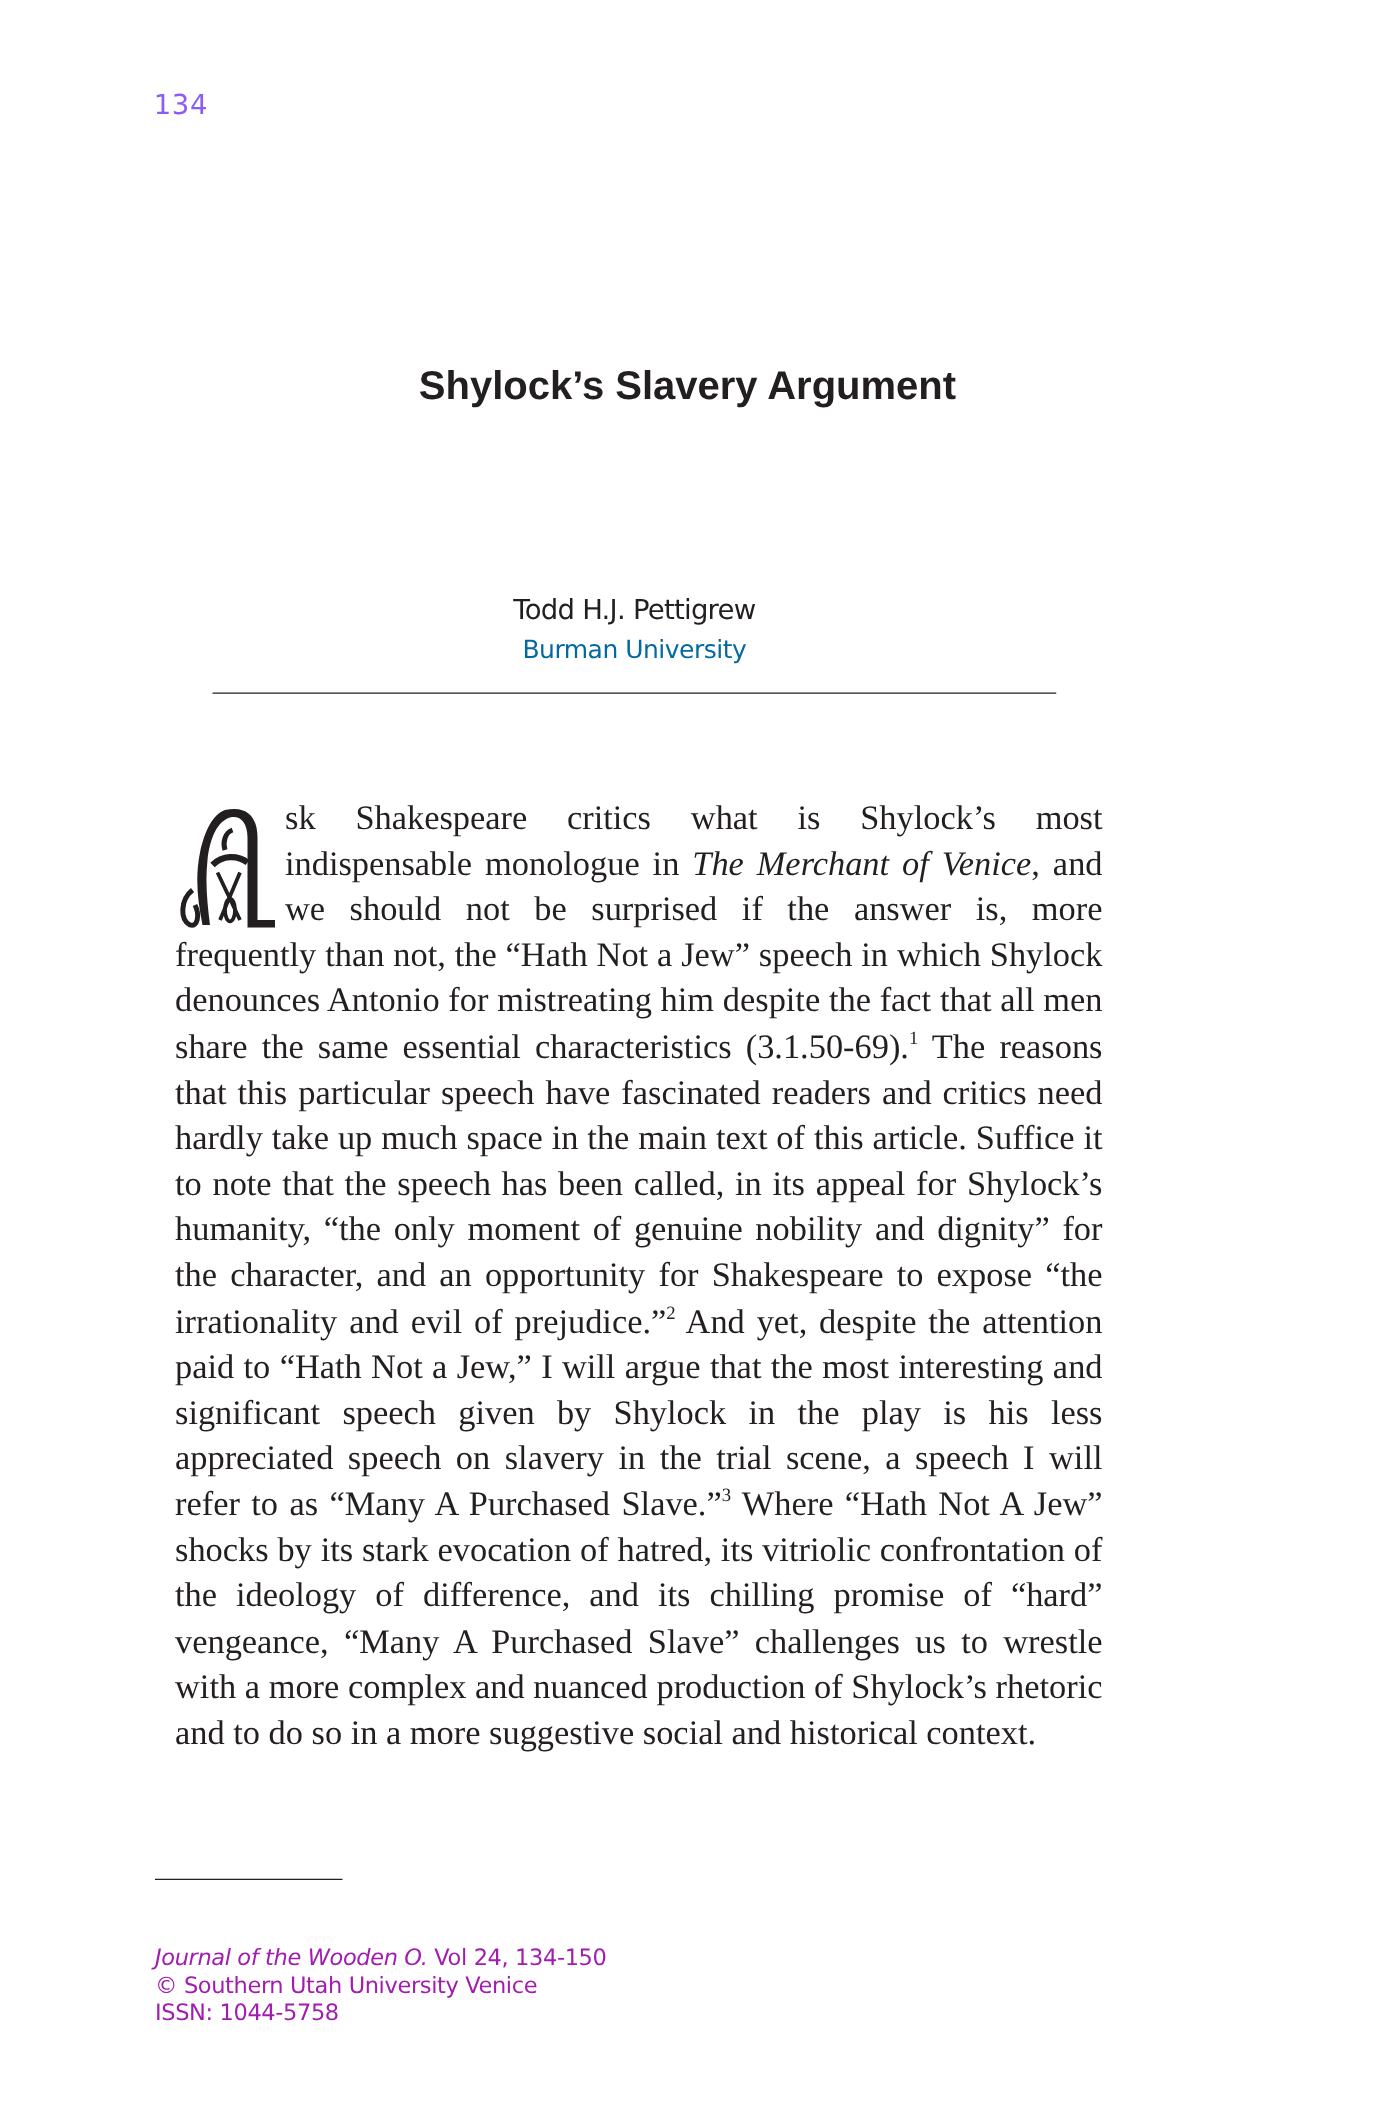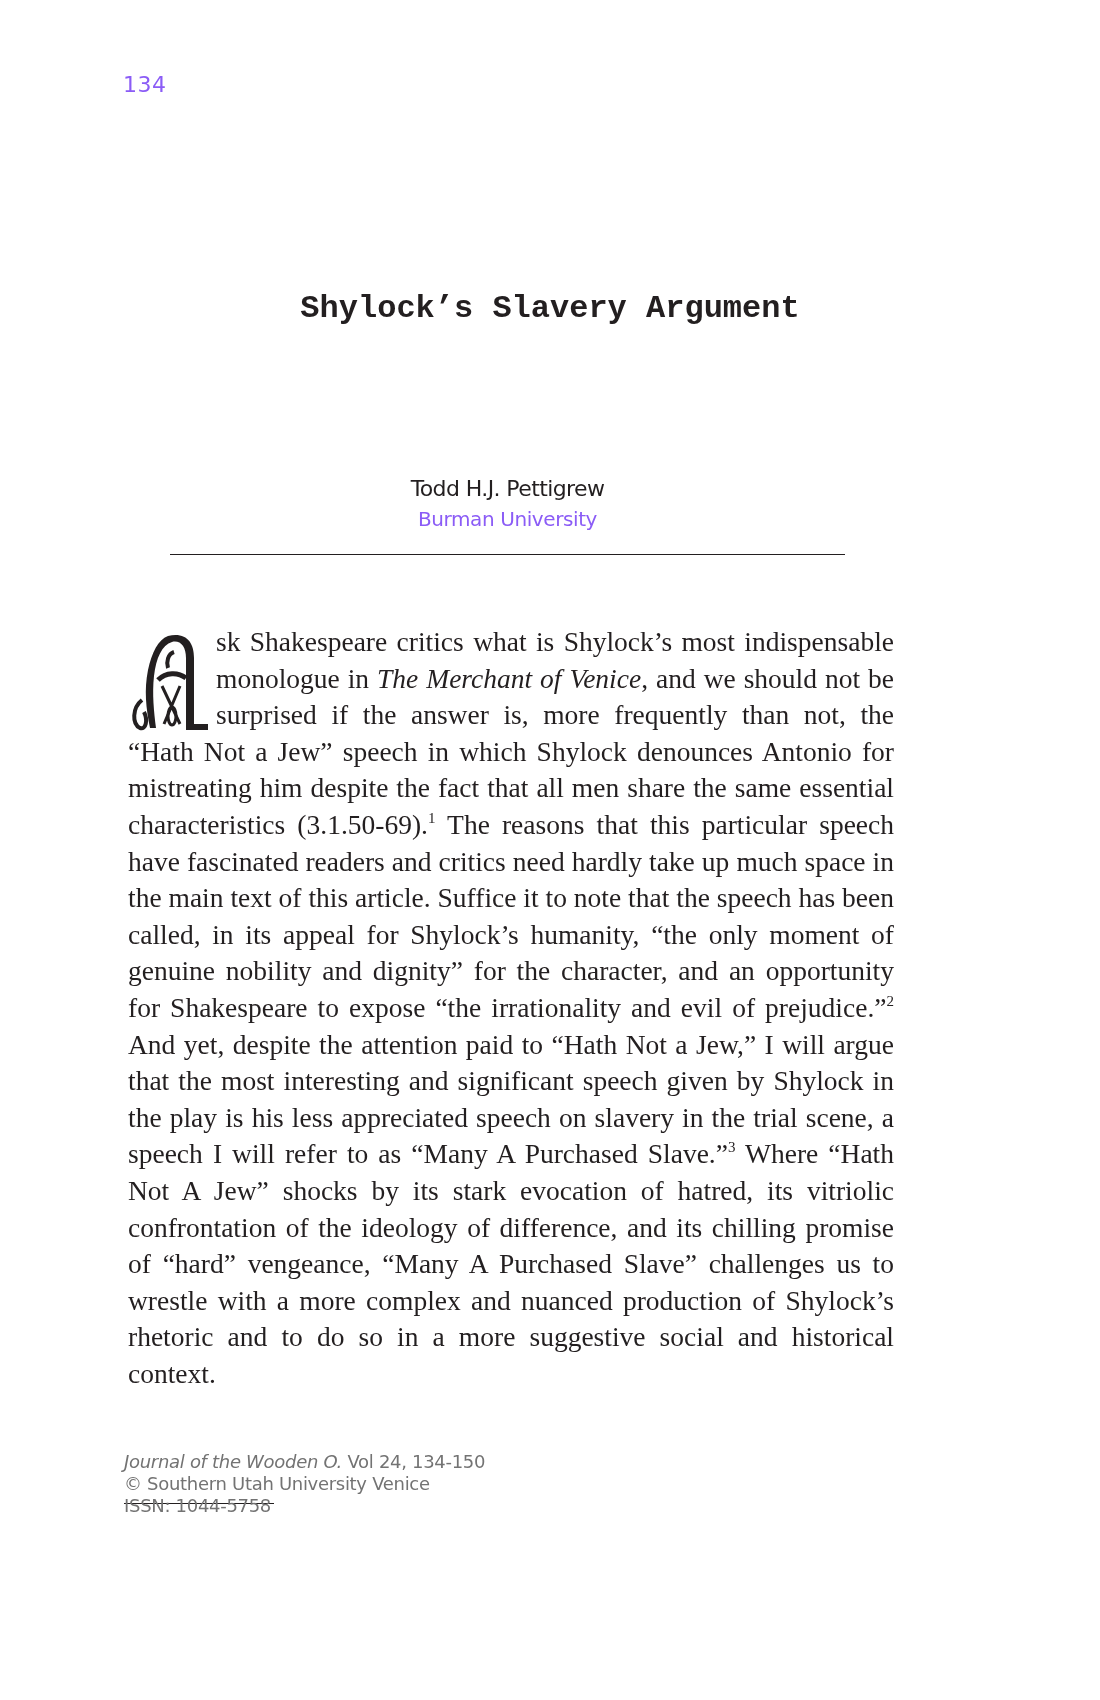--- a/index.html
+++ b/index.html
@@ -4,50 +4,50 @@
   <style>
     html, body { margin: 0; padding: 0; background: #ffffff; }
     body { width: 1100px; height: 1700px; position: relative; overflow: hidden; color: #231f20; }
     .page-number {
       position: absolute; left: 123px; top: 72px;
       font-family: "DejaVu Sans", sans-serif; font-size: 22px; color: #8b5cf6;
       letter-spacing: 0.5px;
     }
     .title {
       position: absolute; left: 0; width: 1100px; top: 290px; text-align: center;
-      font-family: Liberation Mono, monospace; font-weight: bold; font-size: 32px;
+      font-family: Liberation Sans, sans-serif; font-weight: bold; font-size: 32px;
       color: #231f20;
     }
     .author-block { position: absolute; left: 170px; width: 675px; top: 472px; text-align: center; }
     .author-name {
       font-family: "DejaVu Sans", sans-serif; font-size: 22px; line-height: 34px; color: #231f20;
       letter-spacing: -0.6px;
     }
     .author-affil {
-      font-family: "DejaVu Sans", sans-serif; font-size: 20px; line-height: 26px; color: #8b5cf6;
+      font-family: "DejaVu Sans", sans-serif; font-size: 20px; line-height: 26px; color: #0369a1;
       letter-spacing: -0.4px;
     }
     .author-rule { position: absolute; left: 170px; width: 675px; top: 554px; height: 0; border-top: 1.5px solid #231f20; }
     .body-text {
       position: absolute; left: 124px; width: 774px; top: 620px;
       font-family: "Liberation Serif", serif; font-size: 27.5px; line-height: 36.6px;
       color: #231f20; text-align: justify;
     }
-    .body-text p { margin: 4px; font-family: Liberation Serif, serif; }
+    .body-text p { margin: 16px; font-family: Liberation Serif, serif; }
     .body-text p.indent { text-indent: 48px; }
     .dropcap {
       float: left; width: 82px; height: 104px; margin: 4px 6px 0 0;
     }
     .dropcap svg { display: block; }
     sup { font-size: 15px; line-height: 0; vertical-align: 11px; }
     em { font-style: italic; }
     .footnote-rule { position: absolute; left: 124px; width: 150px; top: 1503px; border-top: 1.3px solid #231f20; }
     .footer {
-      position: absolute; left: 124px; top: 1451px;
-      font-family: "DejaVu Sans", sans-serif; font-size: 18px; line-height: 22px; color: #737373;
+      position: absolute; left: 124px; top: 1556px;
+      font-family: "DejaVu Sans", sans-serif; font-size: 18px; line-height: 22px; color: #a21caf;
       letter-spacing: -0.3px;
     }
     .footer div { white-space: nowrap; }
   </style>
 </head>
 <body>
 
 <div class="page-number">134</div>
 
 <h1 class="title" style="margin:0;">Shylock’s Slavery Argument</h1>

